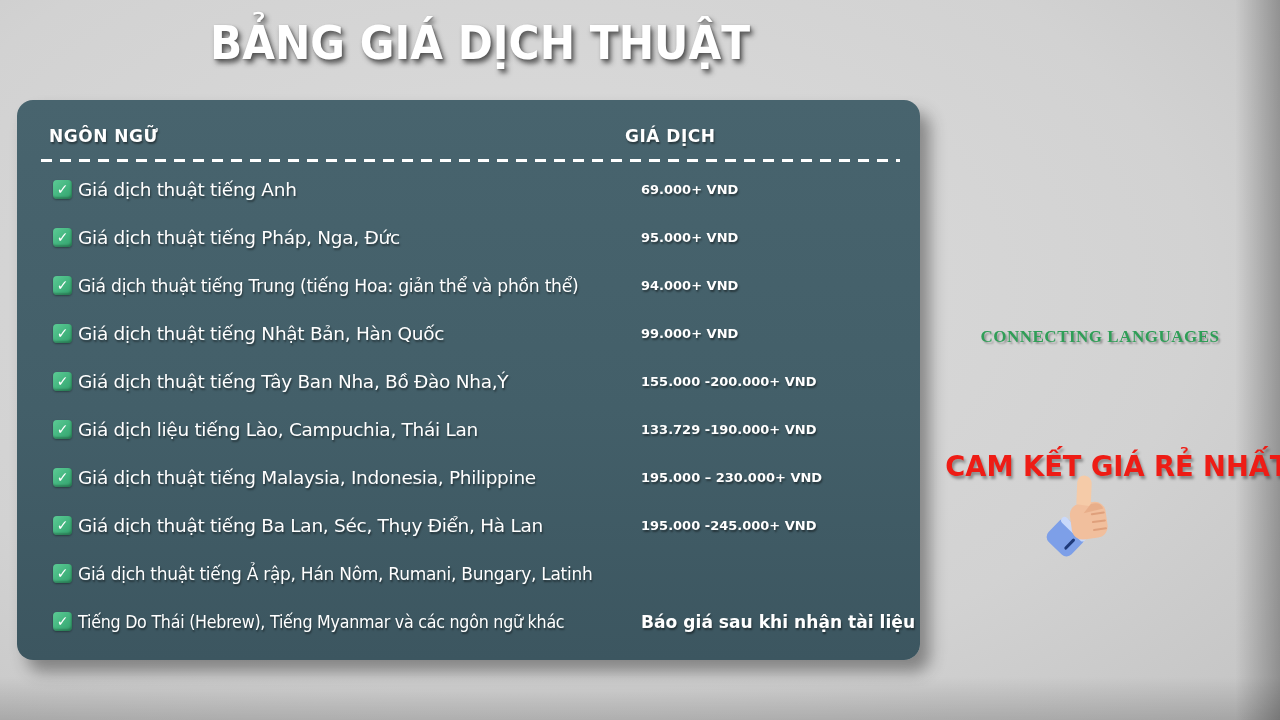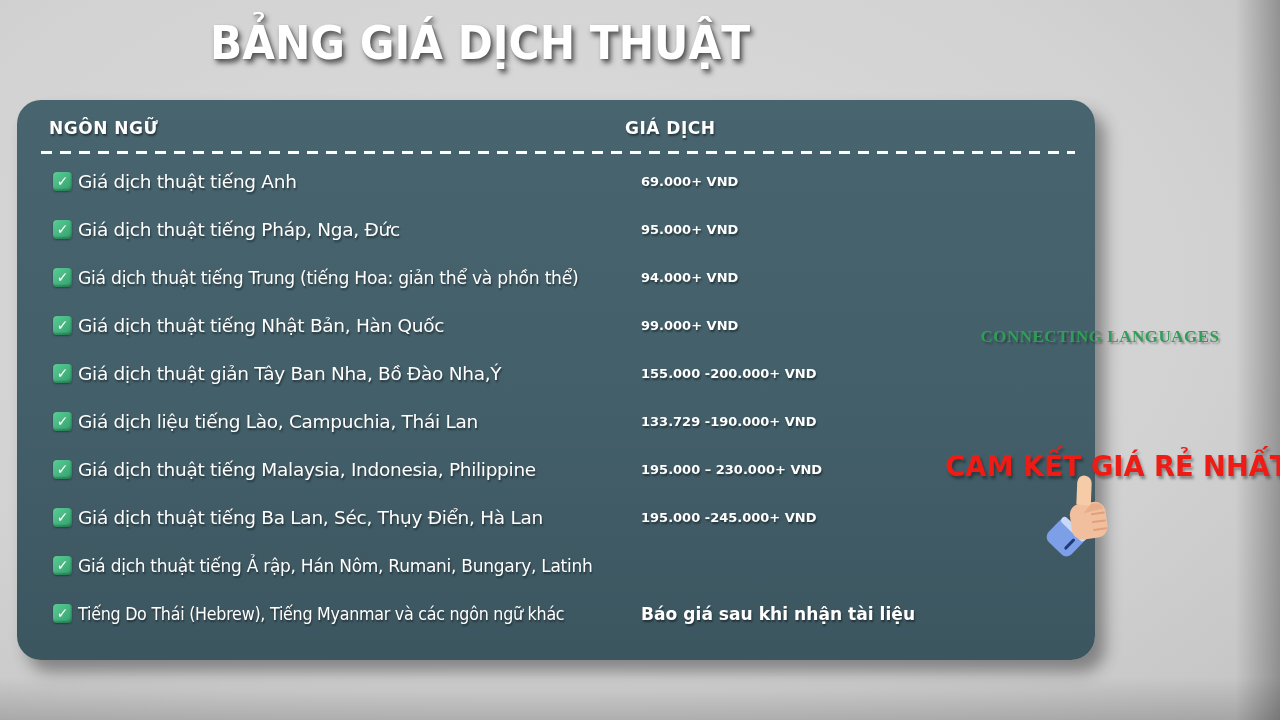--- a/index.html
+++ b/index.html
@@ -19,25 +19,25 @@
     position:absolute; left:0; top:16px; width:960px;
     text-align:center; color:#ffffff;
     font-size:46px; font-weight:800; letter-spacing:0px;
     transform:scaleX(0.92); transform-origin:50% 50%;
     text-shadow:3px 4px 6px rgba(70,70,70,0.85), 1px 1px 2px rgba(90,90,90,0.6);
     white-space:nowrap;
   }
 
   
   .panel{
-    position:absolute; left:17px; top:100px; width:1078px; height:560px;
-    border-radius:24px;
+    position:absolute; left:17px; top:100px; width:903px; height:560px;
+    border-radius:16px;
     background:linear-gradient(180deg,#48646e 0%, #435f69 55%, #3c5660 100%);
     box-shadow:10px 12px 16px rgba(40,40,40,0.45);
-    padding:18px 14px 0 16px;
+    padding:26px 14px 0 16px;
     overflow:hidden;
   }
   .thead{ position:relative; height:24px; }
   .th{
     color:#fff; font-weight:bold; font-size:17px; letter-spacing:0.5px;
     text-shadow:1px 2px 2px rgba(0,0,0,0.45); white-space:nowrap;
   }
   .th.lang{ position:absolute; left:16px; top:0; }
   .th.price{ position:absolute; left:592px; top:0; }
   .dashed{
@@ -131,21 +131,21 @@
       <div class="row">
         <span class="cell lang">
             <span class="check">✓</span>
             <span class="lang-label">Giá dịch thuật tiếng Nhật Bản, Hàn Quốc</span>
           </span>
         <span class="cell price">99.000+ VND</span>
       </div>
       <div class="row">
         <span class="cell lang">
             <span class="check">✓</span>
-            <span class="lang-label">Giá dịch thuật giản Tây Ban Nha, Bồ Đào Nha,Ý</span>
+            <span class="lang-label">Giá dịch thuật tiếng Tây Ban Nha, Bồ Đào Nha,Ý</span>
           </span>
         <span class="cell price">155.000 -200.000+ VND</span>
       </div>
       <div class="row">
         <span class="cell lang">
             <span class="check">✓</span>
             <span class="lang-label">Giá dịch liệu tiếng Lào, Campuchia, Thái Lan</span>
           </span>
         <span class="cell price">133.729 -190.000+ VND</span>
       </div>

